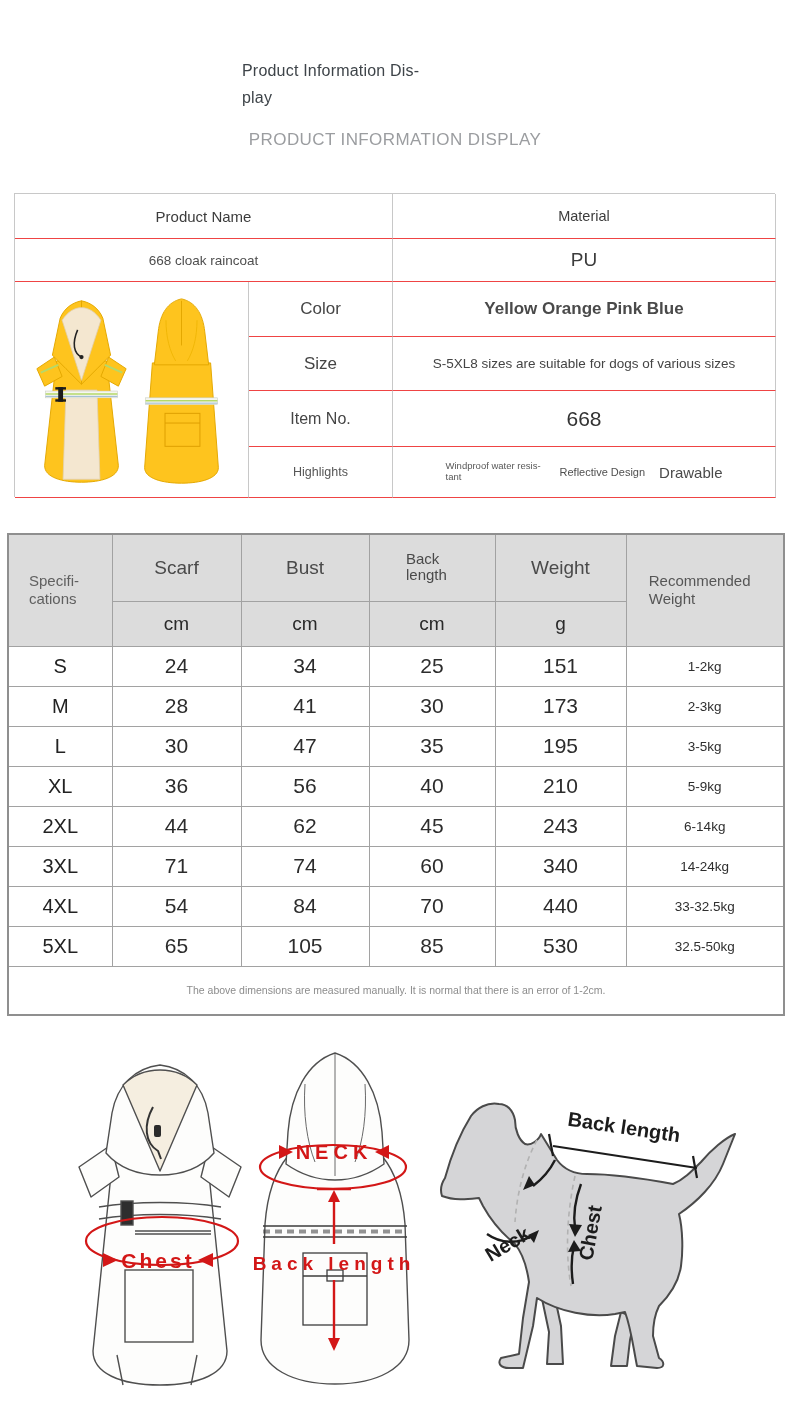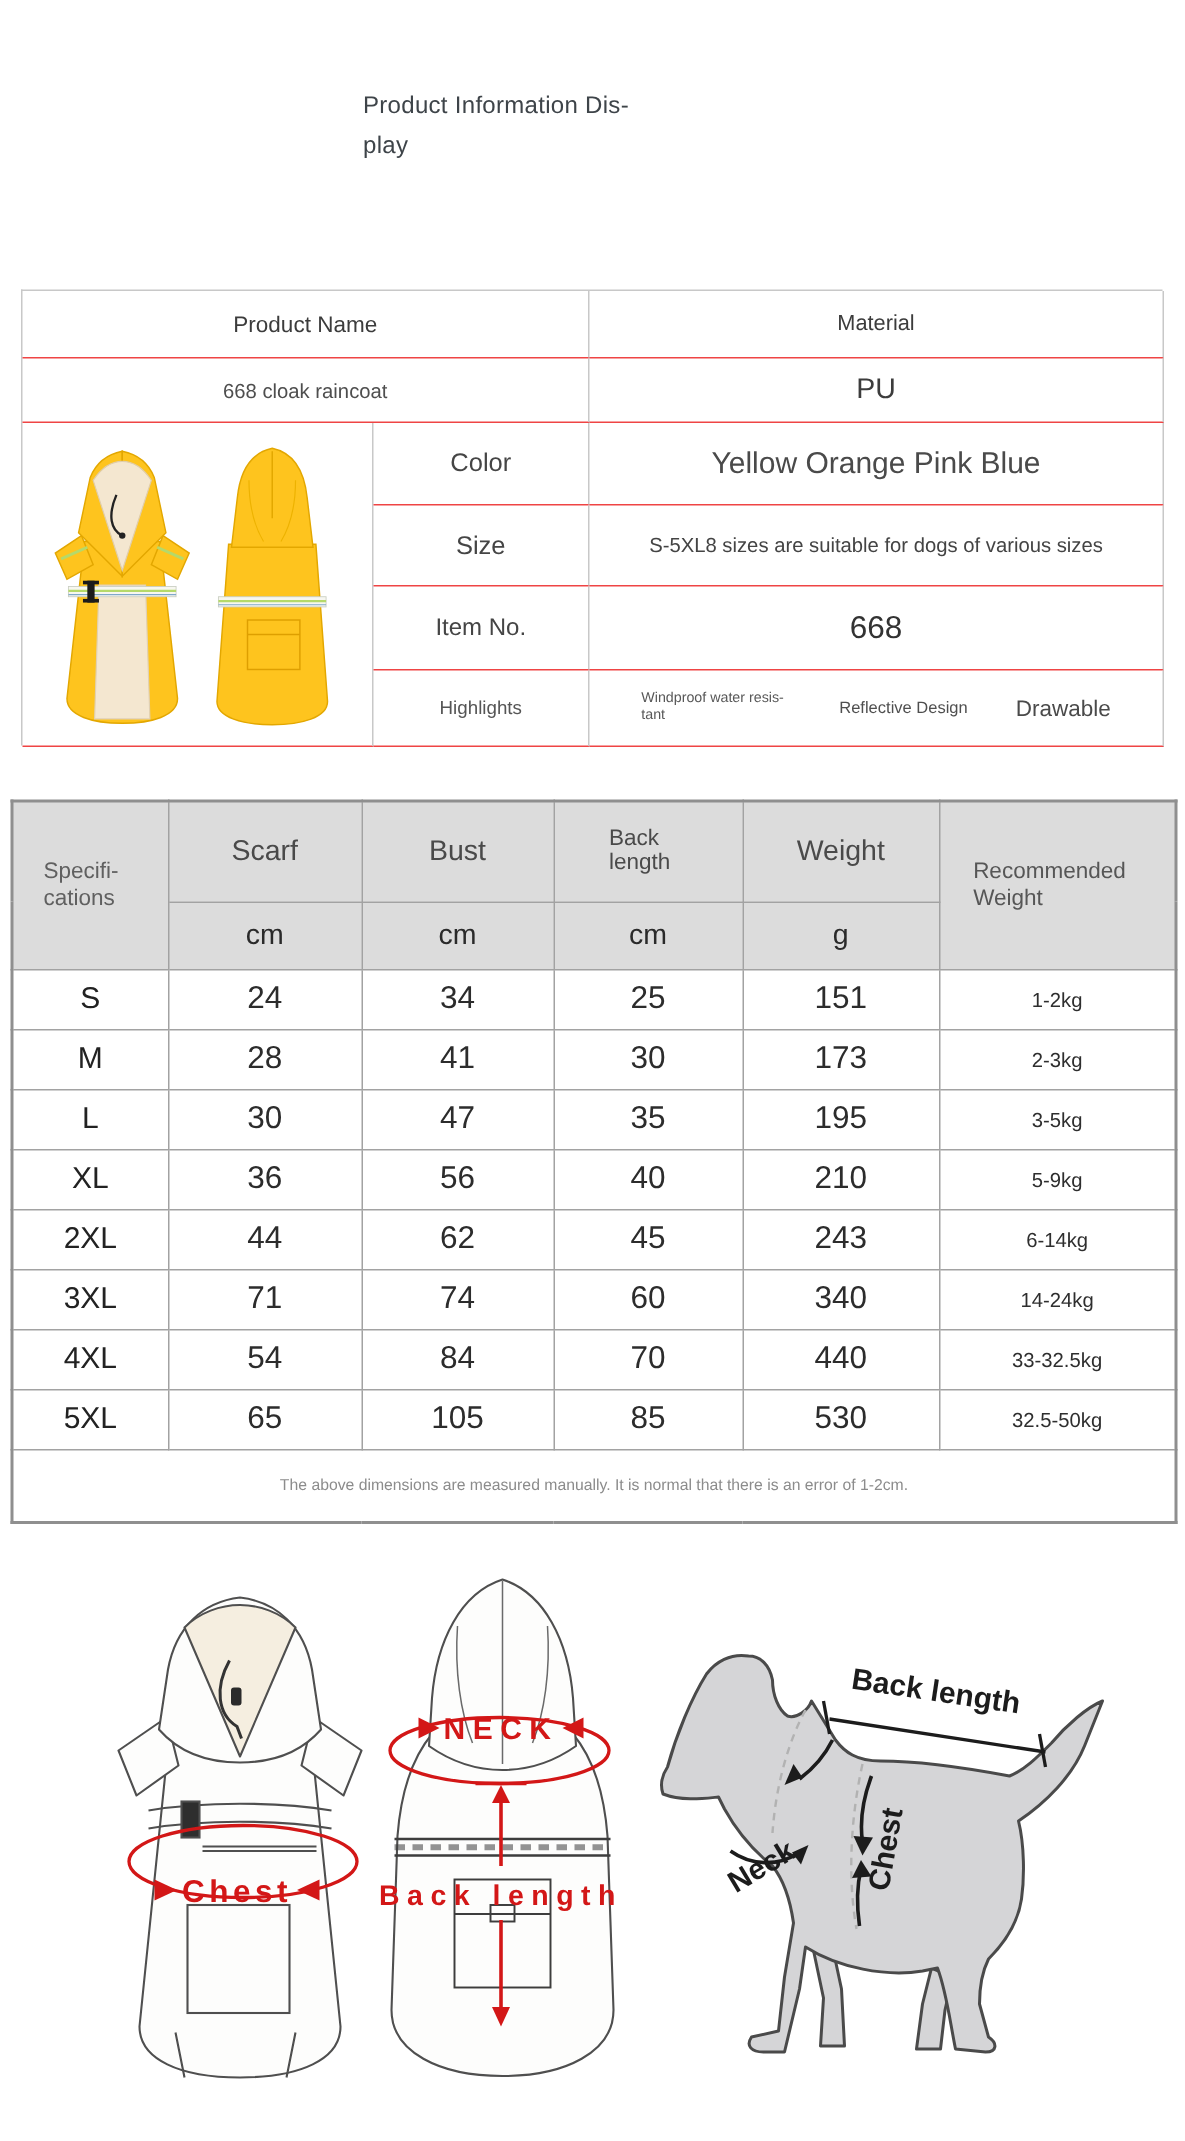--- a/index.html
+++ b/index.html
@@ -22,24 +22,24 @@
     display:flex; align-items:center; justify-content:center; color:#3c3c3c; }
   .cell-pn-label   { grid-column:1/3; grid-row:1; font-size:15px; }
   .cell-mat-label  { grid-column:3;   grid-row:1; font-size:14.5px; }
   .cell-pn-value   { grid-column:1/3; grid-row:2; font-size:13.5px; color:#4e4e4e !important; }
   .cell-mat-value  { grid-column:3;   grid-row:2; font-size:19px; }
   .cell-photos     { grid-column:1;   grid-row:3/7; align-items:flex-start !important; padding-top:12px; gap:3px; }
   .dl { color:#454545 !important; }
   .dl-0, .dl-1 { font-size:17px; }
   .dl-2 { font-size:16px; }
   .dl-3 { font-size:12.5px; color:#555 !important; }
-  .dv-0 { font-size:20px; color:#4a4a4a !important; }
+  .dv-0 { font-size:17px; color:#4a4a4a !important;font-weight:bold; }
   .dv-1 { font-size:13.5px; color:#444 !important; }
   .dv-2 { font-size:21px; color:#333 !important; }
-  .dv-3 { gap:32px; }
+  .dv-3 { gap:14px; }
   .hl-1 { font-size:9.5px; color:#585858; width:100px; text-align:left; line-height:1.15; }
   .hl-2 { font-size:11px; color:#4f4f4f; }
   .hl-3 { font-size:15px; color:#4a4a4a; }
 
   
   table.size-chart { position:absolute; left:7px; top:533px; width:776px;
     border-collapse:collapse; table-layout:fixed; border:2px solid #8f8f8f; }
   .size-chart td, .size-chart th { border:1px solid #a2a2a2; text-align:center; vertical-align:middle; font-weight:normal; }
   .size-chart .hd { background:#dcdcdc; }
   .row-cols { height:67px; }
@@ -67,20 +67,21 @@
 </style>
 </head>
 <body>
 
 <div class="page">
 
   <div class="title-block">
     <div>Product Information Dis-</div>
     <div>play</div>
   </div>
+  <div class="subtitle">PRODUCT INFORMATION DISPLAY</div>
 
   <div class="info-table">
     <div class="cell-pn-label">Product Name</div>
     <div class="cell-mat-label">Material</div>
     <div class="cell-pn-value">668 cloak raincoat</div>
     <div class="cell-mat-value">PU</div>
 
     <div class="cell-photos">
 
       <svg width="97" height="196" viewBox="0 0 100 200">

